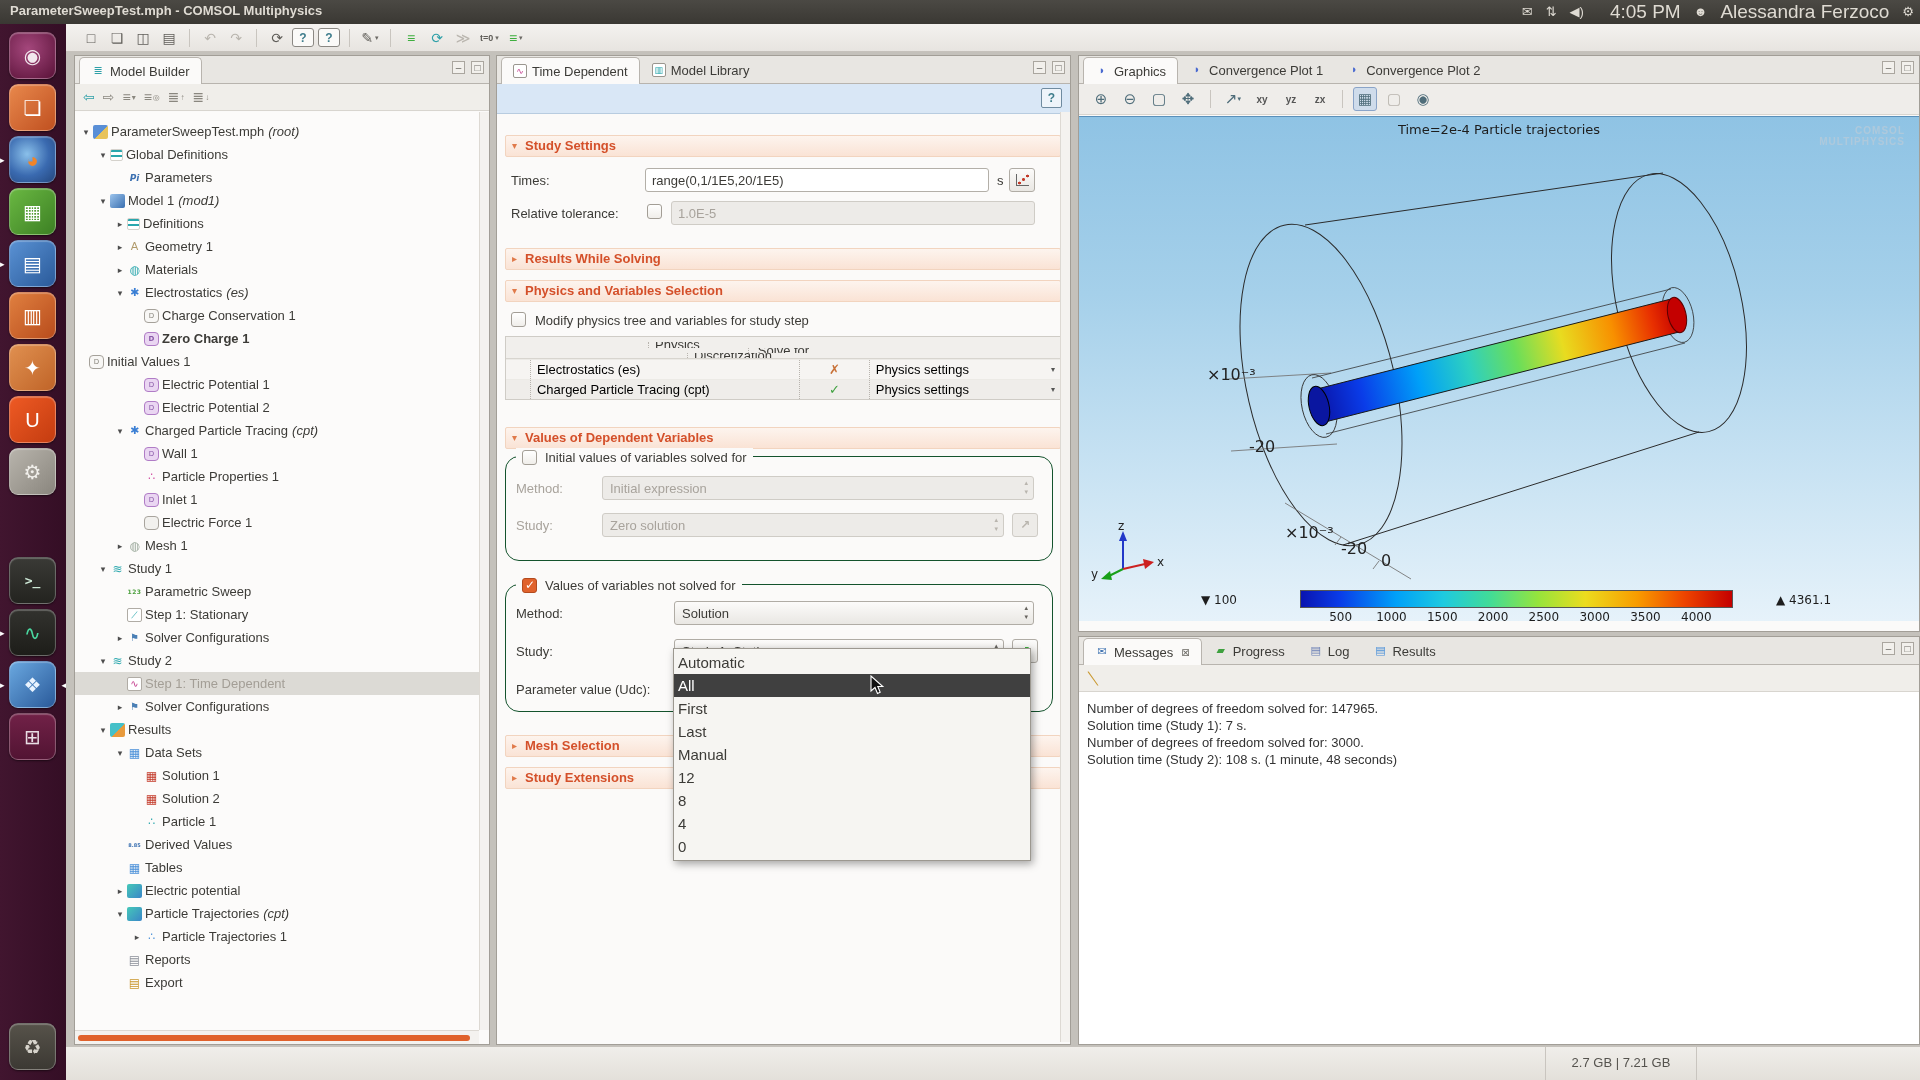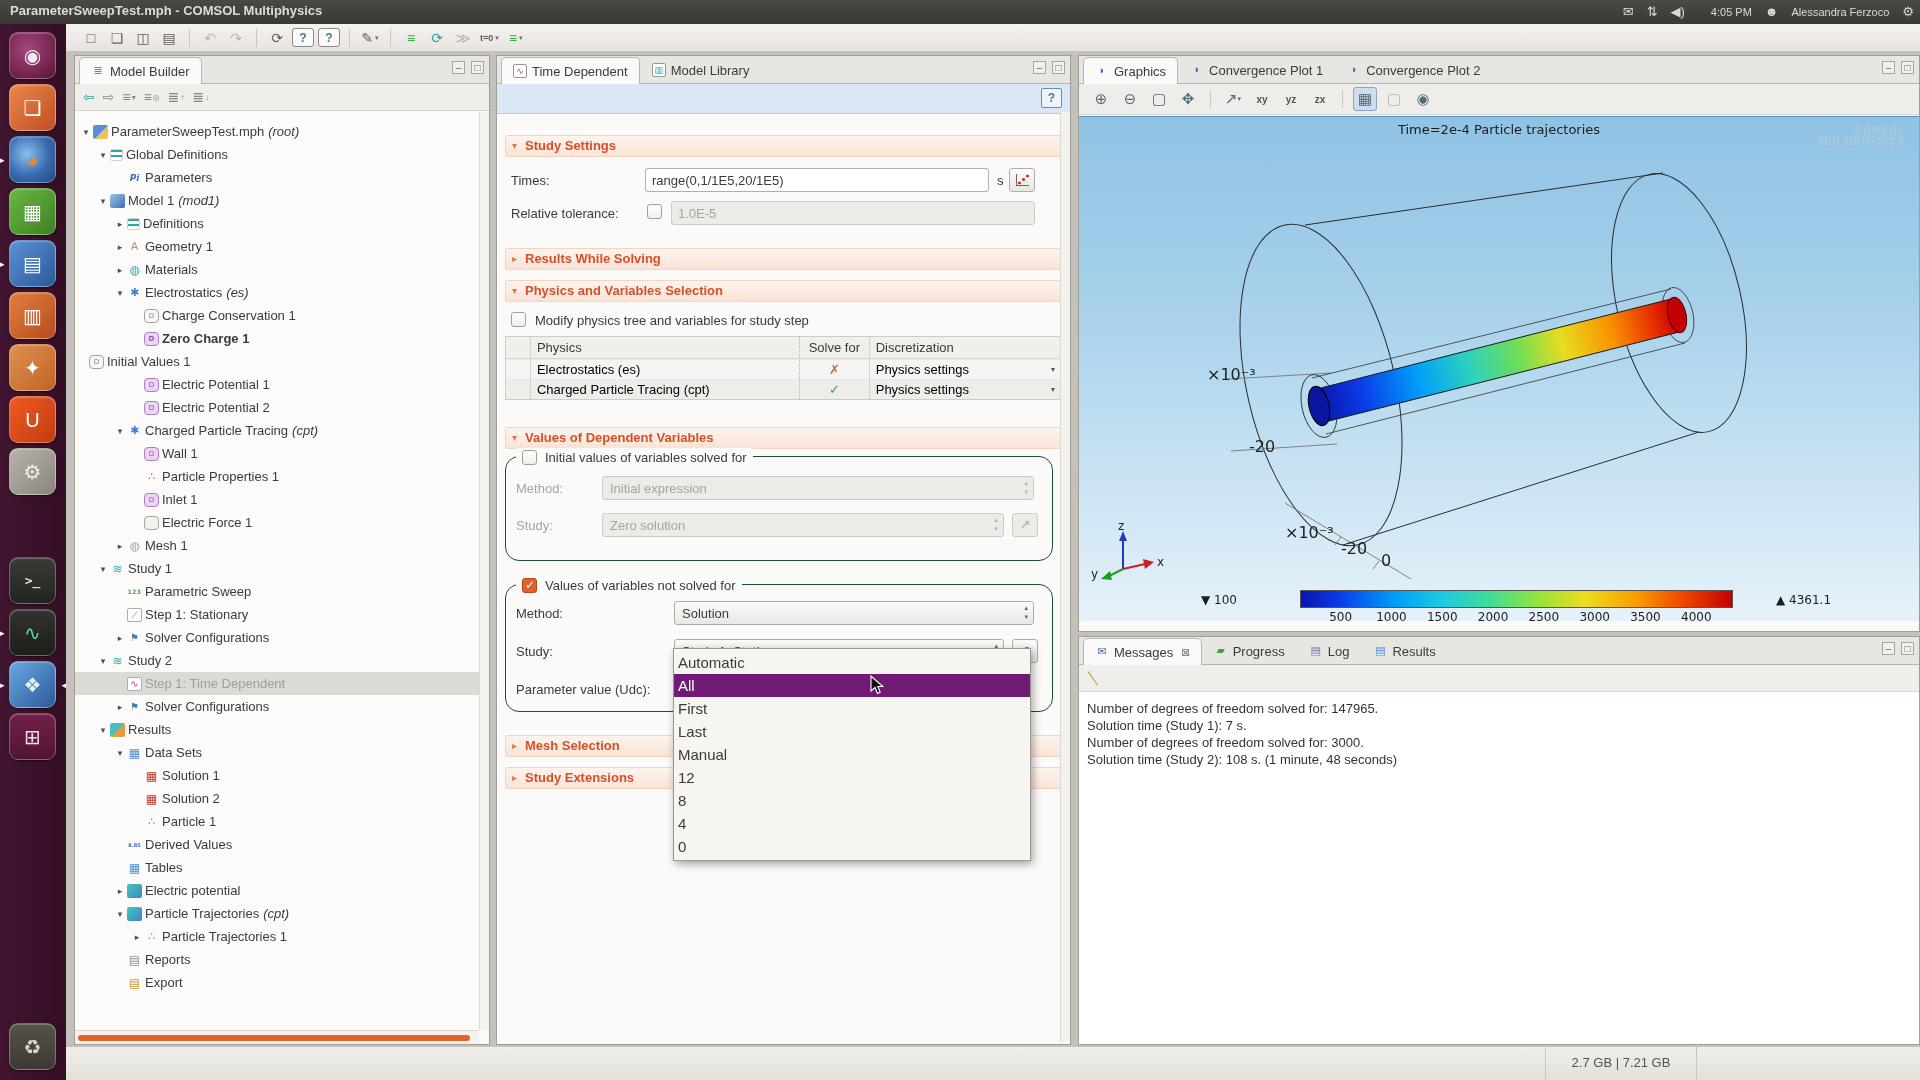--- a/index.html
+++ b/index.html
@@ -3,21 +3,21 @@
 <meta charset="utf-8">
 <style>
   * { box-sizing: border-box; margin: 0; padding: 0; }
   html,body { width:1920px; height:1080px; overflow:hidden; font-family:"Liberation Sans","DejaVu Sans",sans-serif; background:#c9c6c0; }
 
   
   #topbar { position:absolute; left:0; top:0; width:1920px; height:24px; background:linear-gradient(#4b4944,#3a3833); color:#dfdbd3; z-index:90; }
   .tb-title { position:absolute; left:10px; top:3px; font-size:13px; font-weight:bold; }
   .tb-right { position:absolute; right:6px; top:0; height:24px; display:flex; align-items:center; gap:13px; }
   .tray { font-size:13px; color:#dfdbd3; line-height:24px; }
-  .tb-clock, .tb-user { font-size:11px;text-align:center; }
+  .tb-clock, .tb-user { font-size:19px;text-align:center; }
 
   
   #launcher { position:absolute; left:0; top:24px; width:66px; height:1056px; background:linear-gradient(90deg,#41152f,#340e25); display:flex; flex-direction:column; padding-top:8px; z-index:80; }
   .l-item { position:relative; width:66px; height:47px; margin-bottom:5px; flex:none; }
   .l-item.gap-before { margin-top:57px; }
   .l-item.pin-bottom { margin-top:auto; margin-bottom:10px; }
   .l-tile { position:absolute; left:9px; top:0; width:47px; height:47px; border-radius:9px; border:1px solid rgba(255,255,255,.28); box-shadow:inset 0 1px 1px rgba(255,255,255,.25), 0 1px 2px rgba(0,0,0,.5); display:flex; align-items:center; justify-content:center; }
   .l-glyph { font-size:20px; line-height:1; }
   .l-ind { position:absolute; font-size:9px; color:#fff; top:50%; transform:translateY(-50%); }
   .l-ind.left { left:0px; } .l-ind.right { right:0px; }
@@ -110,35 +110,35 @@
   .sbtn.disabled { background:#edebe8; border-color:#cfccc6; color:#b9b5ae; }
   .range-ico { width:13px; height:12px; border-left:1px solid #666; border-bottom:1px solid #666;
     background-image:radial-gradient(circle at 2.5px 9px,#c33a2a 1.3px,transparent 1.6px),radial-gradient(circle at 6.5px 5.5px,#c33a2a 1.3px,transparent 1.6px),radial-gradient(circle at 10.5px 2px,#c33a2a 1.3px,transparent 1.6px); }
   .goto-ico { color:#3fae3f; font-weight:bold; font-size:12px; }
   .fieldset { position:absolute; border:1px solid #14532d; border-radius:14px; }
   .legend { position:absolute; top:-9px; left:10px; background:#fbfaf9; padding:0 6px; font-size:13px; color:#3c3b37; display:flex; align-items:center; gap:8px; height:18px; }
   .legend .cb { position:relative; flex:none; }
 
   .ptable { position:absolute; left:8px; width:556px; border:1px solid #cfccc6; background:#fbfaf9; font-size:13px; }
   .ptr { display:flex; height:20px; align-items:center; }
-  .ptr.head { height:22px; background:#f1efec; border-bottom:1px solid #d8d5cf; color:#3c3b37; }
+  .ptr.head { height:22px; background:#f1efec; border-bottom:1px solid #d8d5cf; color:#3c3b37;flex-direction:column; }
   .ptr + .ptr:not(.head) { border-top:1px solid #eceae6; }
   .ptc { padding:0 6px; height:100%; display:flex; align-items:center; border-left:1px dotted #b8b4ae; overflow:hidden; white-space:nowrap; }
   .ptc.c0 { width:24px; border-left:none; }
   .ptc.c1 { width:270px; }
   .ptc.c2 { width:70px; justify-content:center; }
   .ptc.c3 { width:192px; position:relative; }
   .ptc .ddarr { position:absolute; right:5px; font-size:8px; color:#555; }
   .mark-no { color:#c87137; font-weight:bold; }
   .mark-yes { color:#3fa13f; font-weight:bold; }
   .ptr.r1 { background:#f6f4f2; } .ptr.r2 { background:#efedea; }
 
   #study-dropdown { position:absolute; left:176px; top:592px; width:358px; height:213px; background:#f6f5f2; border:1px solid #9c9890; box-shadow:2px 3px 8px rgba(0,0,0,.35); z-index:50; padding-top:2px; }
   .ddi { height:23px; line-height:23px; font-size:15px; color:#3c3b37; padding-left:4px; }
-  .ddi.hl { background:#701a75; color:#fff; }
+  .ddi.hl { background:#404040; color:#fff; }
   #cursor { position:absolute; left:196px; top:26px; z-index:60; }
 
   
   #gfx-toolbar { position:absolute; left:0; top:28px; right:0; height:31px; background:#efedea; border-bottom:1px solid #d8d5cf; display:flex; align-items:center; padding-left:10px; gap:5px; }
   .gx-btn { min-width:24px; height:24px; display:flex; align-items:center; justify-content:center; font-size:15px; color:#4f6d7a; border-radius:3px; padding:0 3px; }
   .gx-btn.axis { font-size:10px; font-weight:bold; color:#555; }
   .gx-btn.pressed { background:#cfdceb; border:1px solid #8aa4c8; }
   .gx-btn.dim { color:#b9b5ae; }
   #plot { position:absolute; left:0; top:60px; width:840px; height:505px; background:linear-gradient(180deg,#8fc3e4 0%,#a5d0ea 35%,#cde5f4 75%,#e6f2fa 100%); border-top:1px solid #5a90ba; overflow:hidden; }
   #plot-title { position:absolute; left:0; right:0; top:5px; text-align:center; font-size:13px; color:#1d1d1d; font-family:"DejaVu Sans",sans-serif; }

